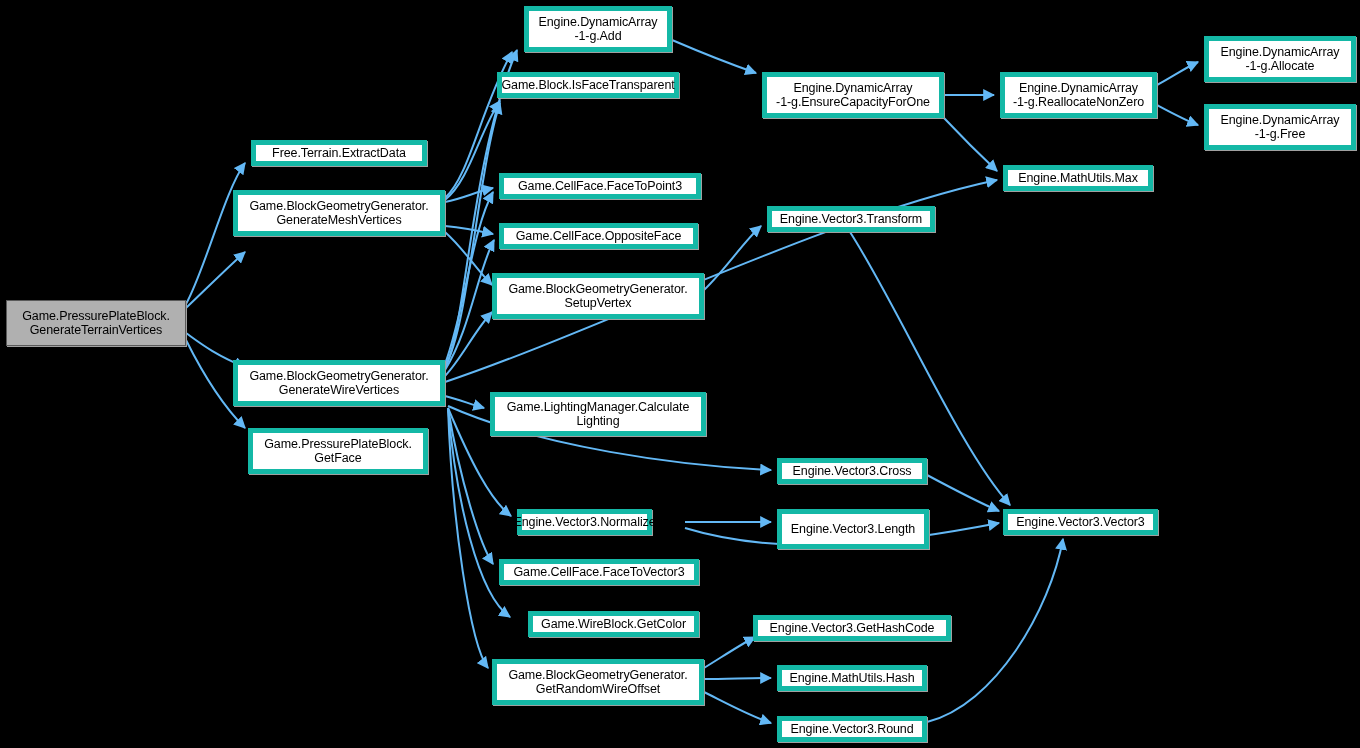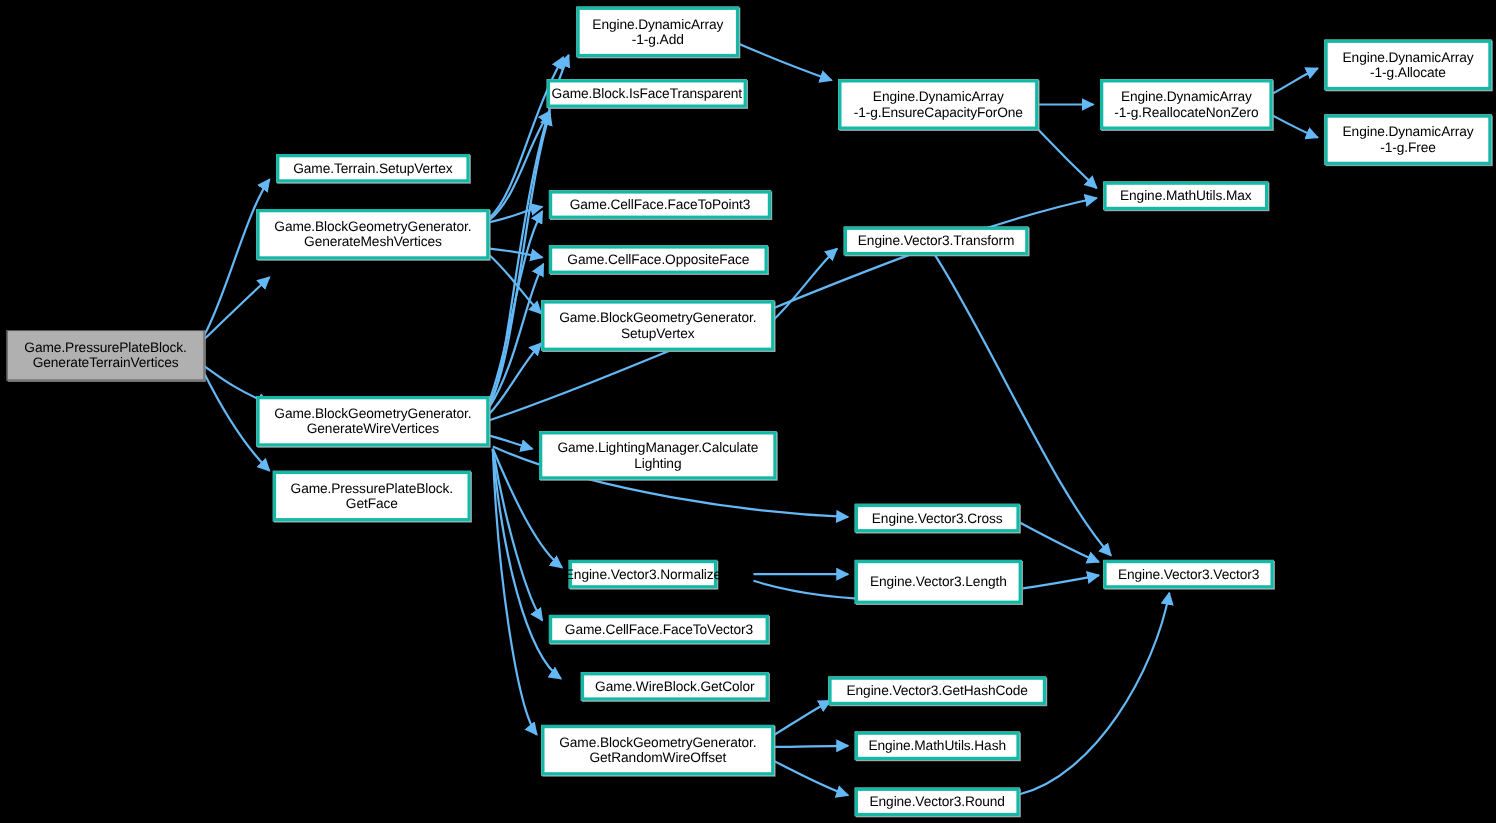--- a/index.html
+++ b/index.html
@@ -8,21 +8,21 @@
     width:1360px;height:748px;
     background:#000;
     overflow:hidden;
     font-family:"Liberation Sans", sans-serif;
   }
   svg#edges{position:absolute;left:0;top:0;width:1360px;height:748px;}
   .node{
     position:absolute;
     box-sizing:border-box;
     background:#ffffff;
-    border:3px solid #14b8a6;
+    border:5px solid #14b8a6;
     box-shadow:1px 1px 0 0 #a0a0a0;
     color:#000000;
     font-size:12.5px;
     line-height:14.5px;
     display:flex;
     align-items:center;
     justify-content:center;
     text-align:center;
     white-space:pre-line;
     letter-spacing:-0.1px;
@@ -77,21 +77,21 @@
         <path d="M685,528 C790,560 910,540 999,523" marker-end="url(#arrow)"></path>
         <path d="M704,668 C725,655 740,645 755,637" marker-end="url(#arrow)"></path>
         <path d="M704,679 C725,679 750,678 771,678" marker-end="url(#arrow)"></path>
         <path d="M704,692 C728,704 750,716 771,723" marker-end="url(#arrow)"></path>
         <path d="M927,722 C995,705 1050,610 1063,539" marker-end="url(#arrow)"></path>
       </g>
   </svg>
   <div id="node-layer">
       <div class="node highlight" style="left: 6px; top: 300px; width: 180px; height: 46px;"><span>Game.PressurePlateBlock.
 GenerateTerrainVertices</span></div>
-      <div class="node" style="left: 251px; top: 140px; width: 176px; height: 26px;"><span>Game.Terrain.SetupVertex</span></div>
+      <div class="node" style="left: 251px; top: 140px; width: 176px; height: 26px;"><span>Free.Terrain.ExtractData</span></div>
       <div class="node" style="left: 233px; top: 190px; width: 212px; height: 46px;"><span>Game.BlockGeometryGenerator.
 GenerateMeshVertices</span></div>
       <div class="node" style="left: 233px; top: 360px; width: 212px; height: 46px;"><span>Game.BlockGeometryGenerator.
 GenerateWireVertices</span></div>
       <div class="node" style="left: 248px; top: 428px; width: 180px; height: 46px;"><span>Game.PressurePlateBlock.
 GetFace</span></div>
       <div class="node" style="left: 524px; top: 6px; width: 148px; height: 46px;"><span>Engine.DynamicArray
 -1-g.Add</span></div>
       <div class="node" style="left: 497px; top: 72px; width: 182px; height: 26px;"><span>Game.Block.IsFaceTransparent</span></div>
       <div class="node" style="left: 762px; top: 72px; width: 182px; height: 46px;"><span>Engine.DynamicArray

